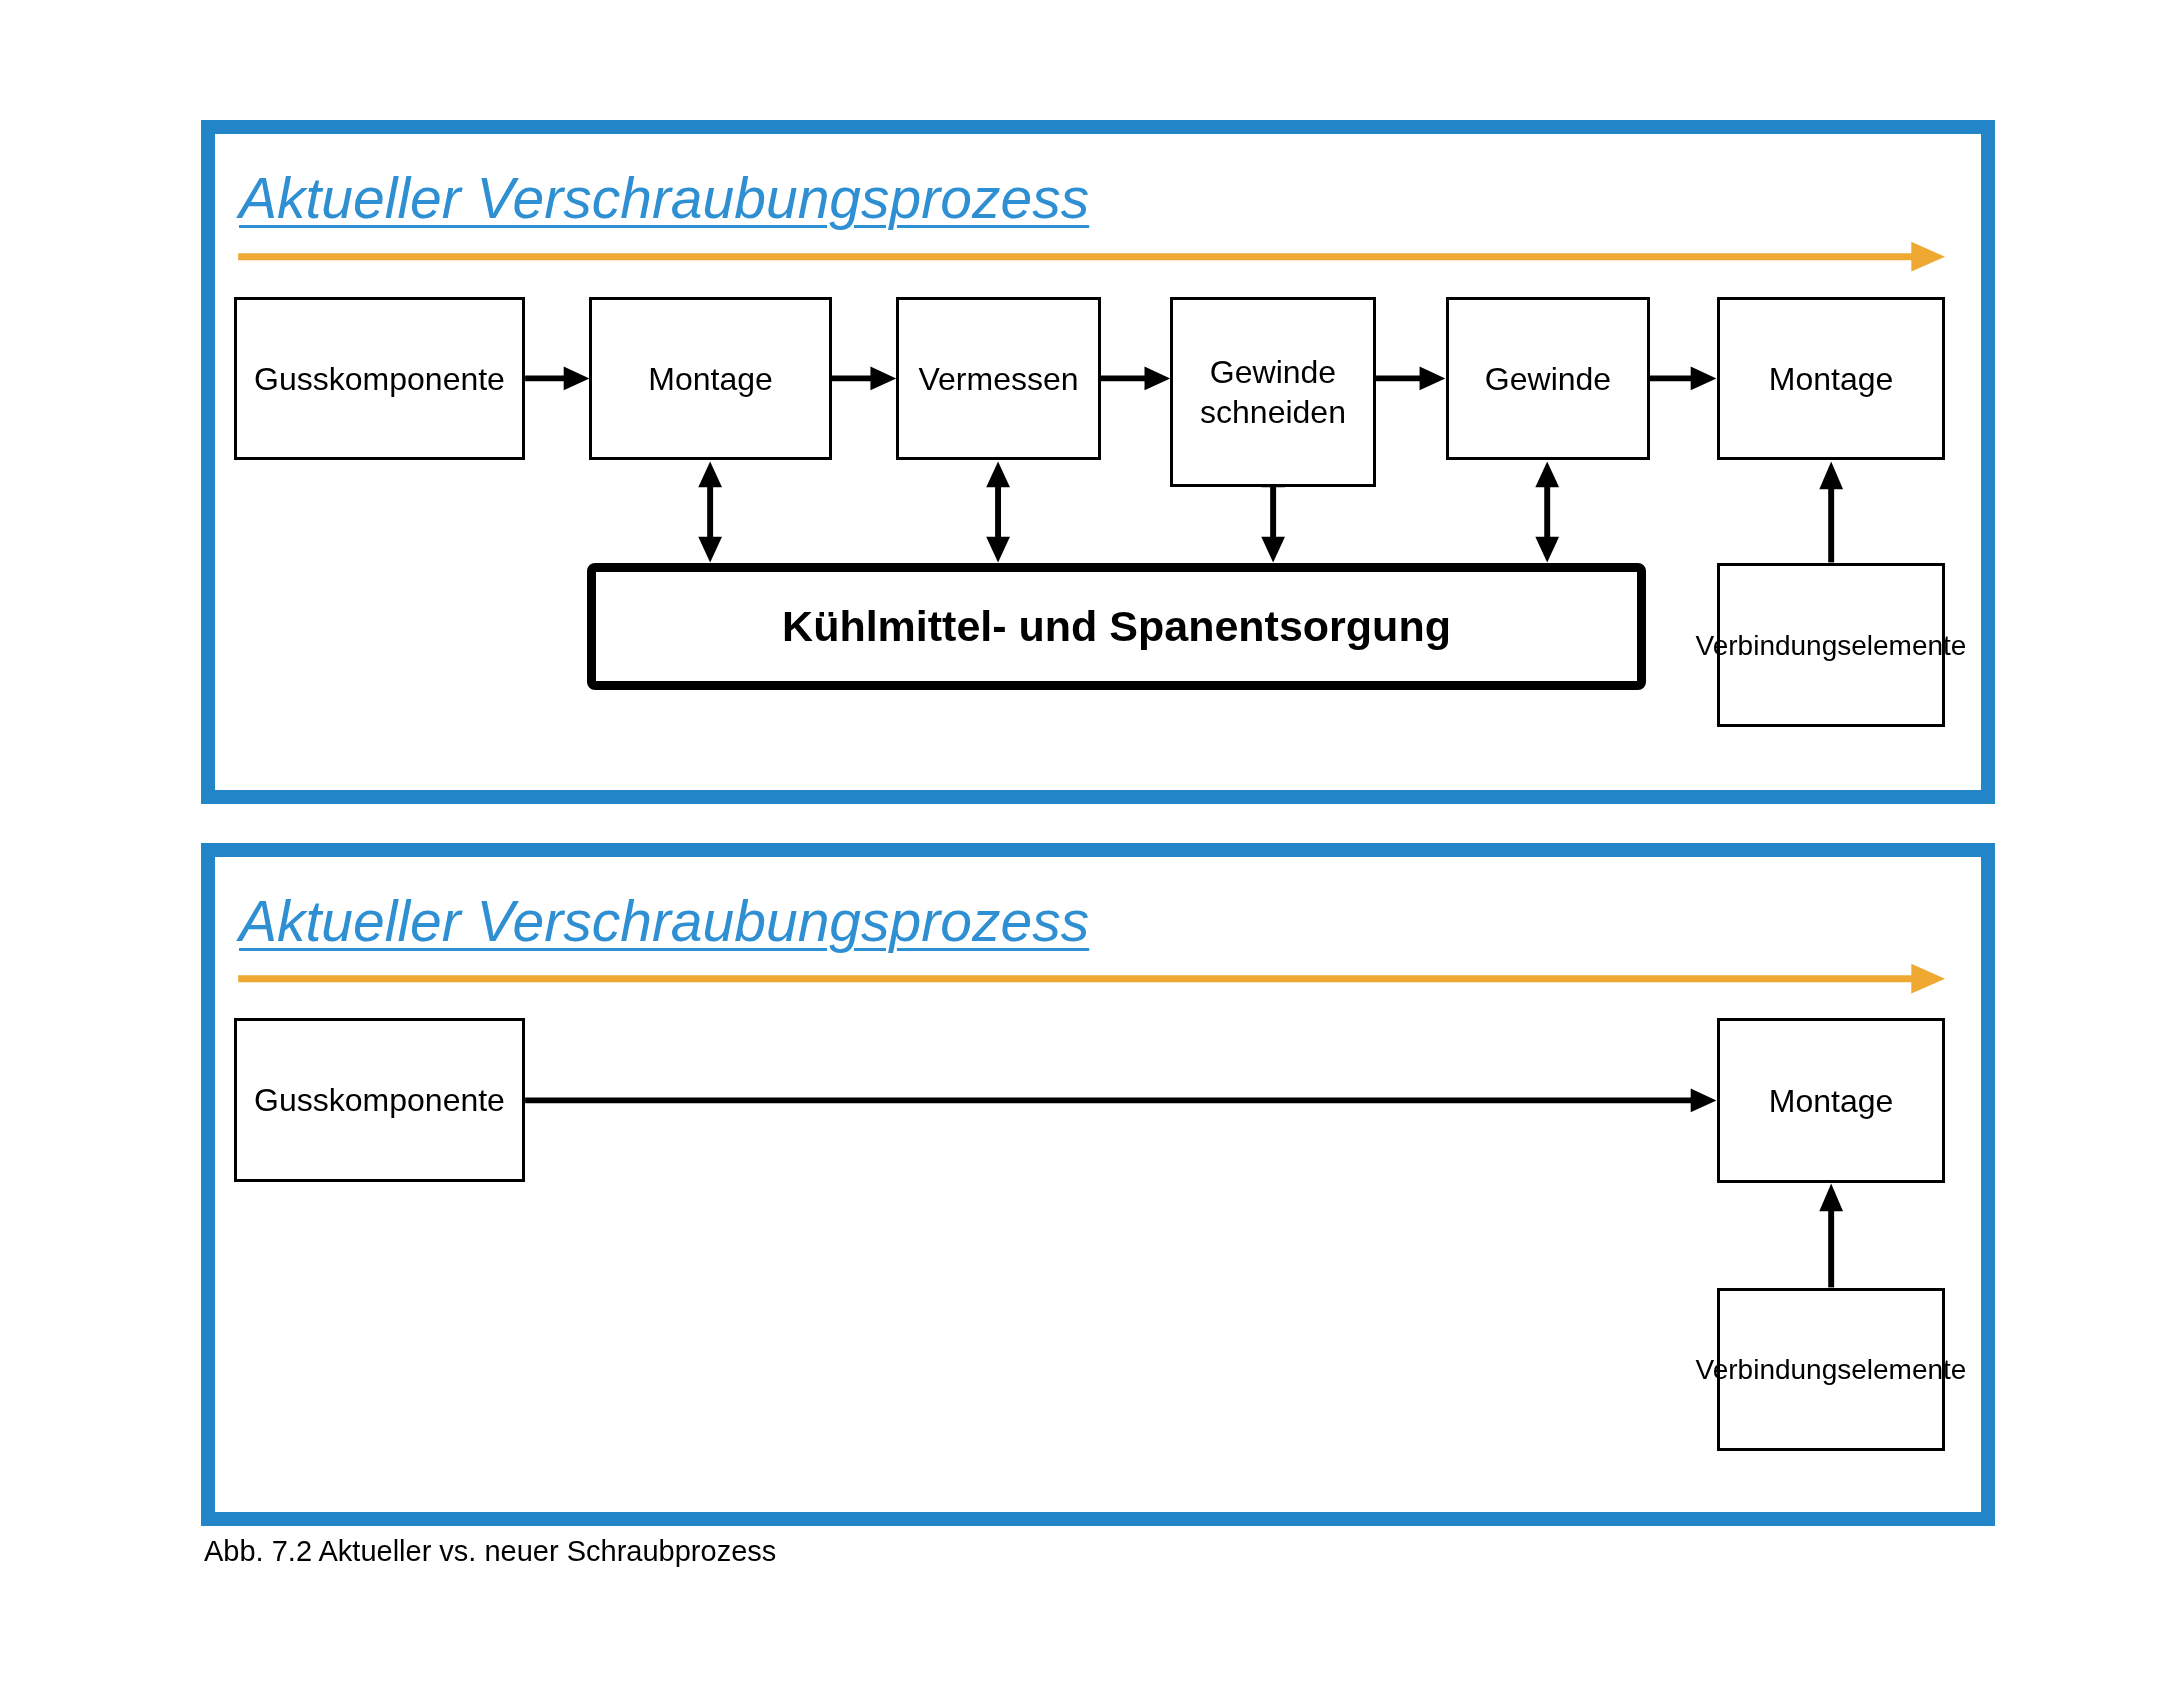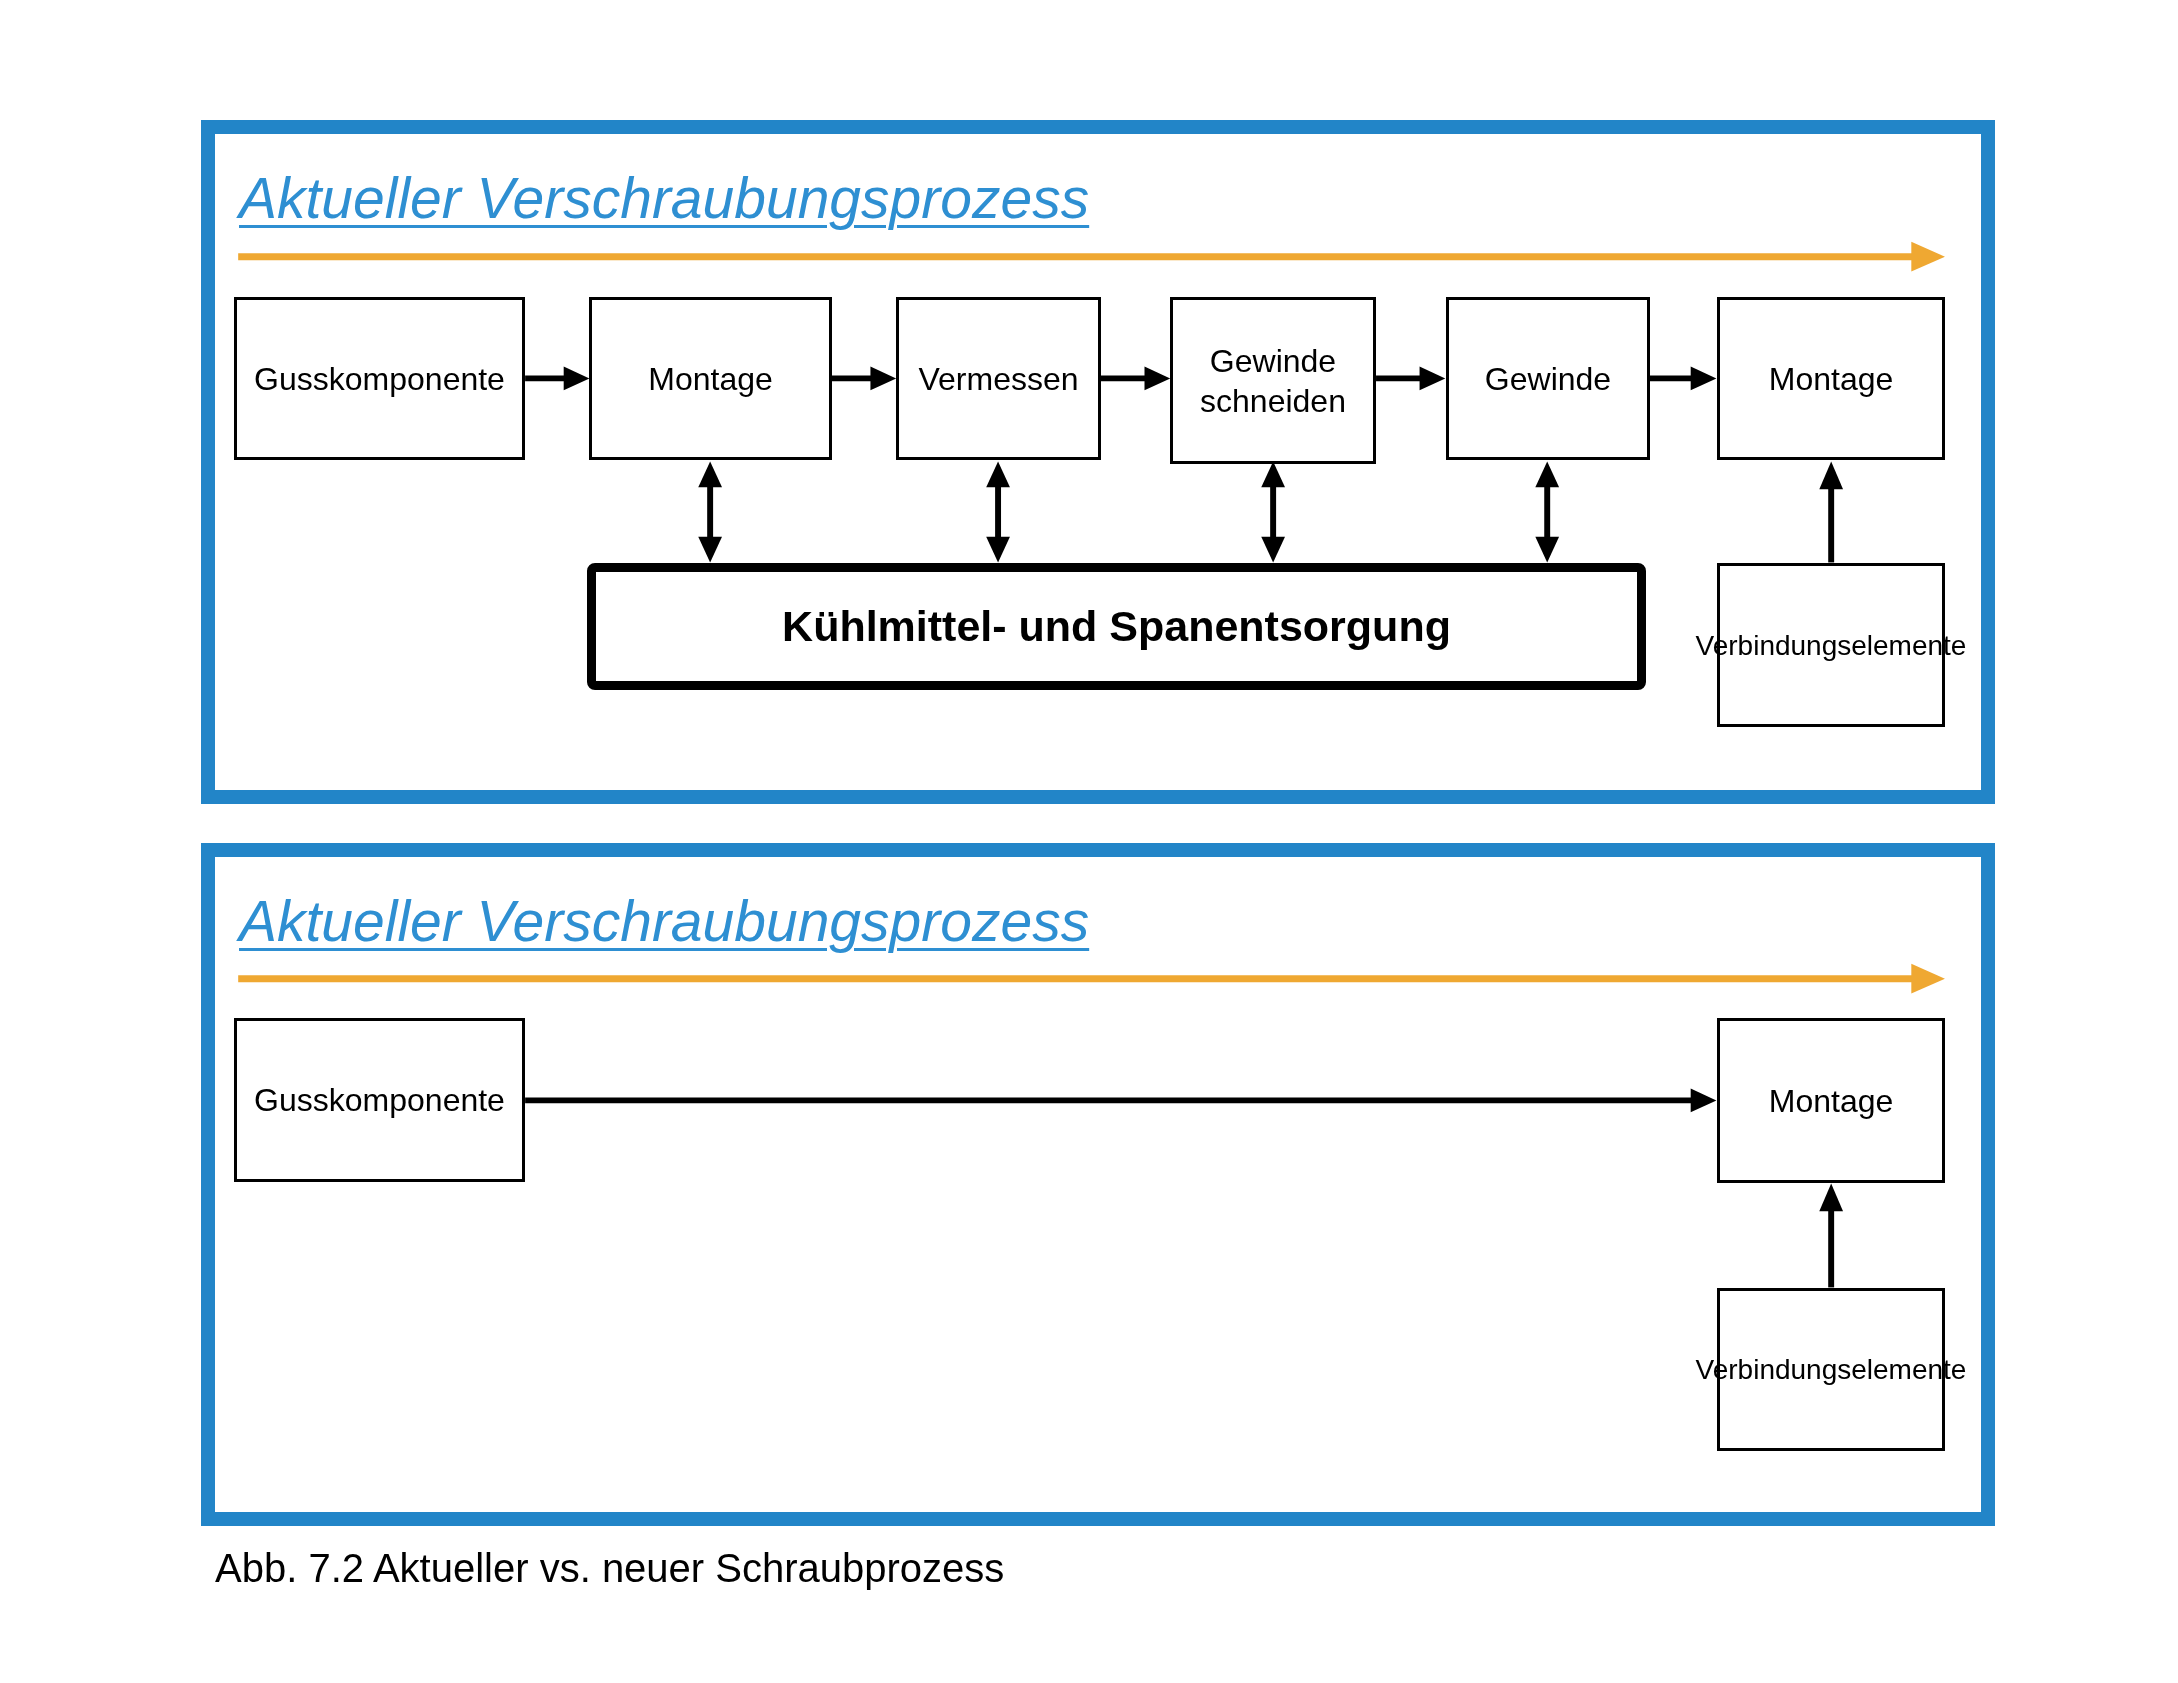--- a/index.html
+++ b/index.html
@@ -32,22 +32,22 @@
     text-align:center;font-size:32px;line-height:1.25;color:#000;
     padding:2px;
   }
   .pbox.coolant{border-width:9px;font-weight:700;font-size:43px;border-radius:8px;}
   .pbox.small-label{font-size:28px;}
   .shaft{stroke:var(--box-border,#000000);stroke-width:6;}
   .head{fill:var(--box-border,#000000);}
   .o-shaft{stroke:var(--timeline-arrow,#EFA832);stroke-width:7;}
   .o-head{fill:var(--timeline-arrow,#EFA832);}
   .caption{
-    position:absolute;left:204px;top:1535px;margin:11px;
-    font-size:40px;color:#000;white-space:nowrap;
+    position:absolute;left:204px;top:1535px;margin:0;
+    font-size:29px;color:#000;white-space:nowrap;
   }
 </style>
 </head>
 <body>
 
 <div class="page">
 
   <section class="panel panel-top">
     <h2 class="panel-title">Aktueller Verschraubungsprozess</h2>
 
@@ -106,21 +106,21 @@
 
     <div class="pbox" style="left:19px;top:163px;width:291px;height:163px">
       <span>Gusskomponente</span>
     </div>
     <div class="pbox" style="left:374px;top:163px;width:243px;height:163px">
       <span>Montage</span>
     </div>
     <div class="pbox" style="left:681px;top:163px;width:205px;height:163px">
       <span>Vermessen</span>
     </div>
-    <div class="pbox" style="left:955px;top:163px;width:206px;height:167px">
+    <div class="pbox" style="left:955px;top:163px;width:206px;height:190px">
       <span>Gewinde schneiden</span>
     </div>
     <div class="pbox" style="left:1231px;top:163px;width:204px;height:163px">
       <span>Gewinde</span>
     </div>
     <div class="pbox" style="left:1502px;top:163px;width:228px;height:163px">
       <span>Montage</span>
     </div>
 
     <div class="pbox coolant" style="left:372px;top:429px;width:1059px;height:127px">

